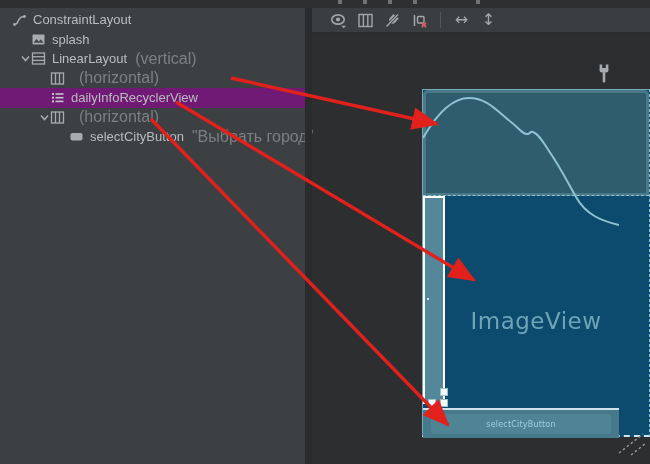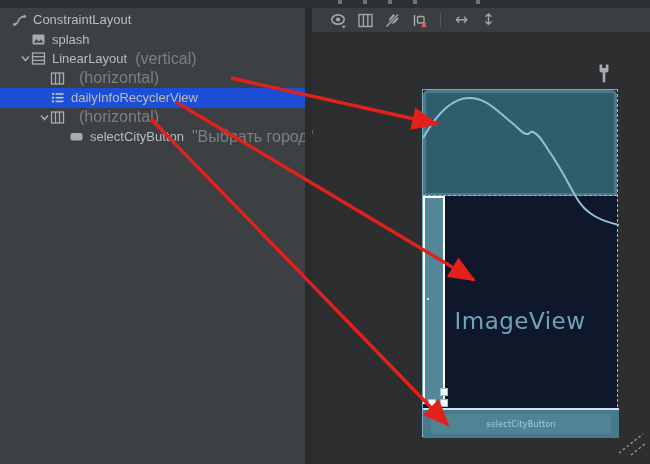--- a/index.html
+++ b/index.html
@@ -16,21 +16,21 @@
 
   
   .left-panel {
     position:absolute; left:0; top:8px; width:305px; height:456px;
     background:#3d4042; z-index:2; padding-top:2px;
   }
   .tree-row {
     display:flex; align-items:center; height:19.5px; width:100%;
     font-size:13px; color:#b9bdbf; cursor:default; white-space:nowrap;
   }
-  .tree-row.selected { background:#1d4ed8; }
+  .tree-row.selected { background:#701a75; }
   .tree-row .indent { flex:0 0 auto; height:1px; }
   .tree-row .chev { flex:0 0 12px; height:12px; display:flex; align-items:center; justify-content:center; }
   .tree-row .ticon { flex:0 0 15px; height:15px; margin-right:6px; display:flex; align-items:center; justify-content:center; }
   .tree-row .suffix { font-size:16px; color:#7b8082; margin-left:8px; }
 
   
   .splitter { position:absolute; left:305px; top:8px; width:7px; height:456px; background:#292b2d; z-index:2; }
 
   
   .right-panel { position:absolute; left:312px; top:8px; width:338px; height:456px; background:#2c2e30; }
@@ -40,22 +40,22 @@
     display:flex; align-items:center; padding-left:18px; gap:10px;
   }
   .tb-icon { width:17px; height:17px; display:flex; align-items:center; justify-content:center; position:relative; }
   .tb-sep { width:1px; height:16px; background:#55585a; margin:0 2px; }
   .tb-arrow { font-size:16px; color:#a3a7a9; line-height:16px; font-family:"DejaVu Sans", sans-serif; }
 
   .wrench { position:absolute; left:286px; top:56px; width:12px; height:19px; }
 
   
   .canvas {
-    position:absolute; left:110px; top:81px; width:196px; height:348px;
-    background:#0f172a;
+    position:absolute; left:110px; top:81px; width:228px; height:348px;
+    background:#0c4a6e;
     border-top:1px solid #74abbf;
     border-left:1px solid #74abbf;
     border-right:1px dashed #8ec1d2;
     border-bottom:2px dashed #cfe6ee;
   }
   .detail-section {
     position:absolute; left:0; top:0; width:100%; height:106px;
     background:#2f5d6d;
     box-shadow: inset 0 0 0 3px rgba(150,193,208,0.28);
     border-radius:5px 5px 0 0;

